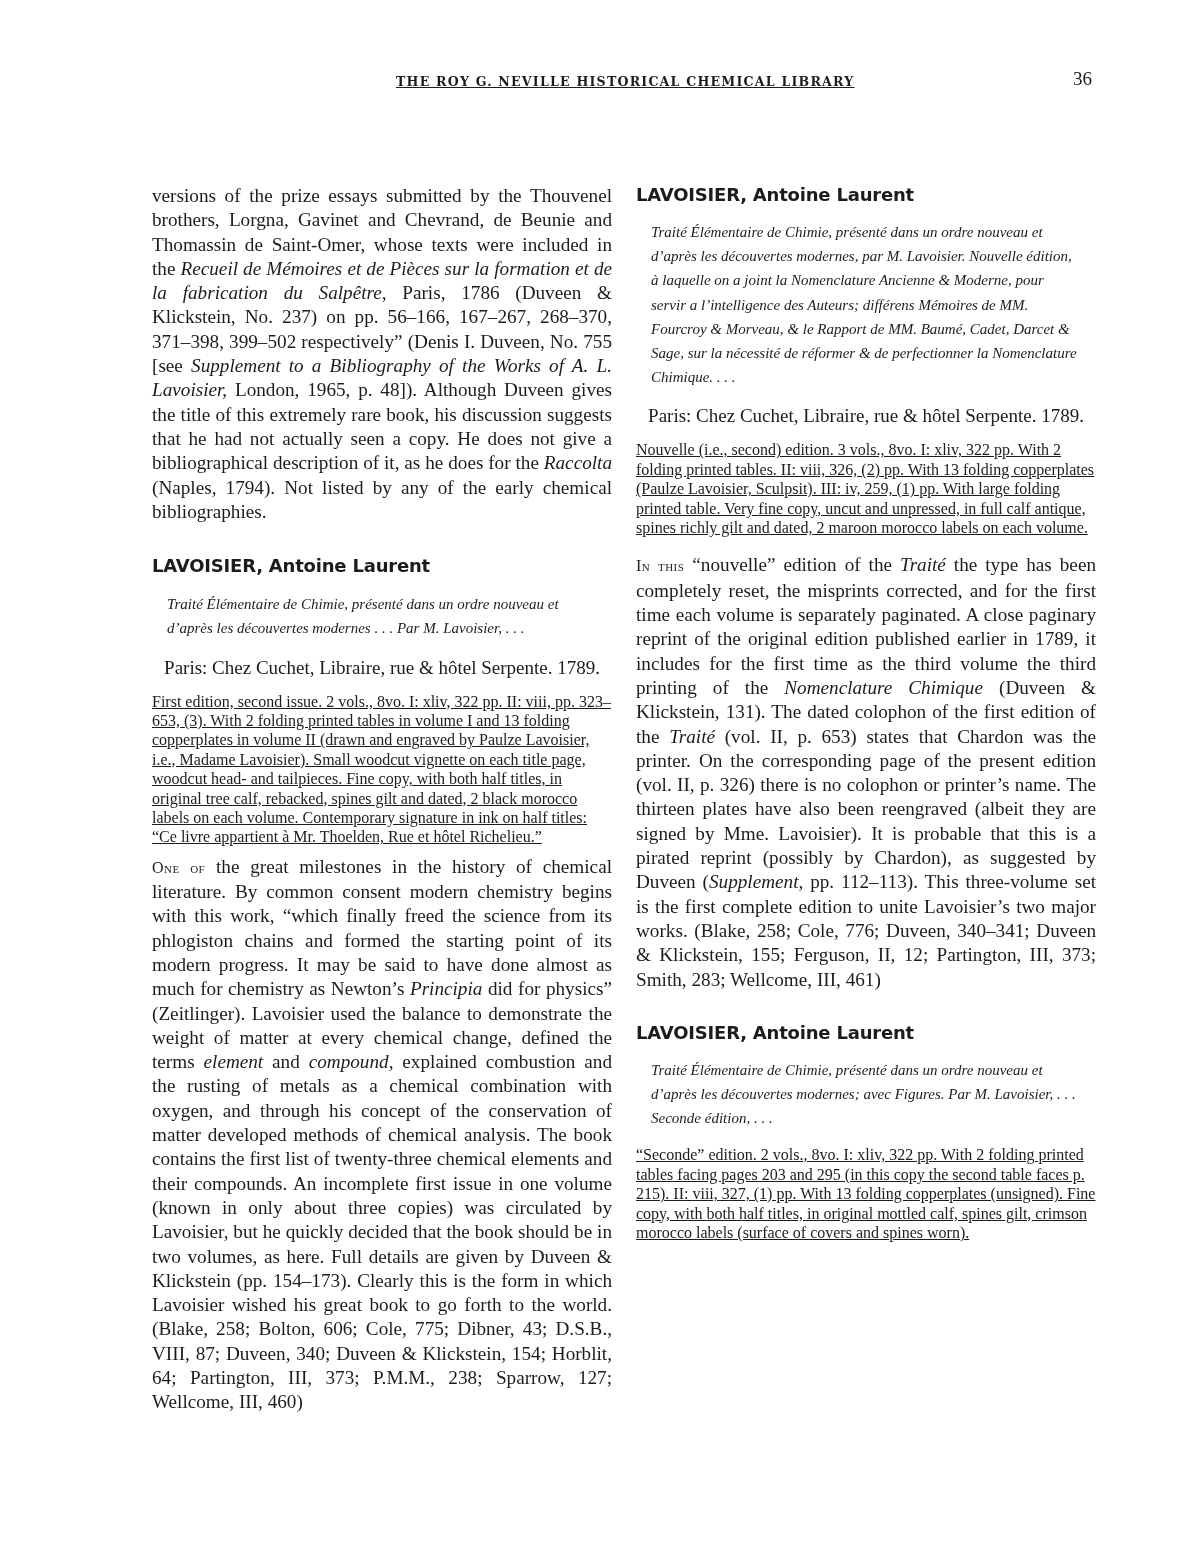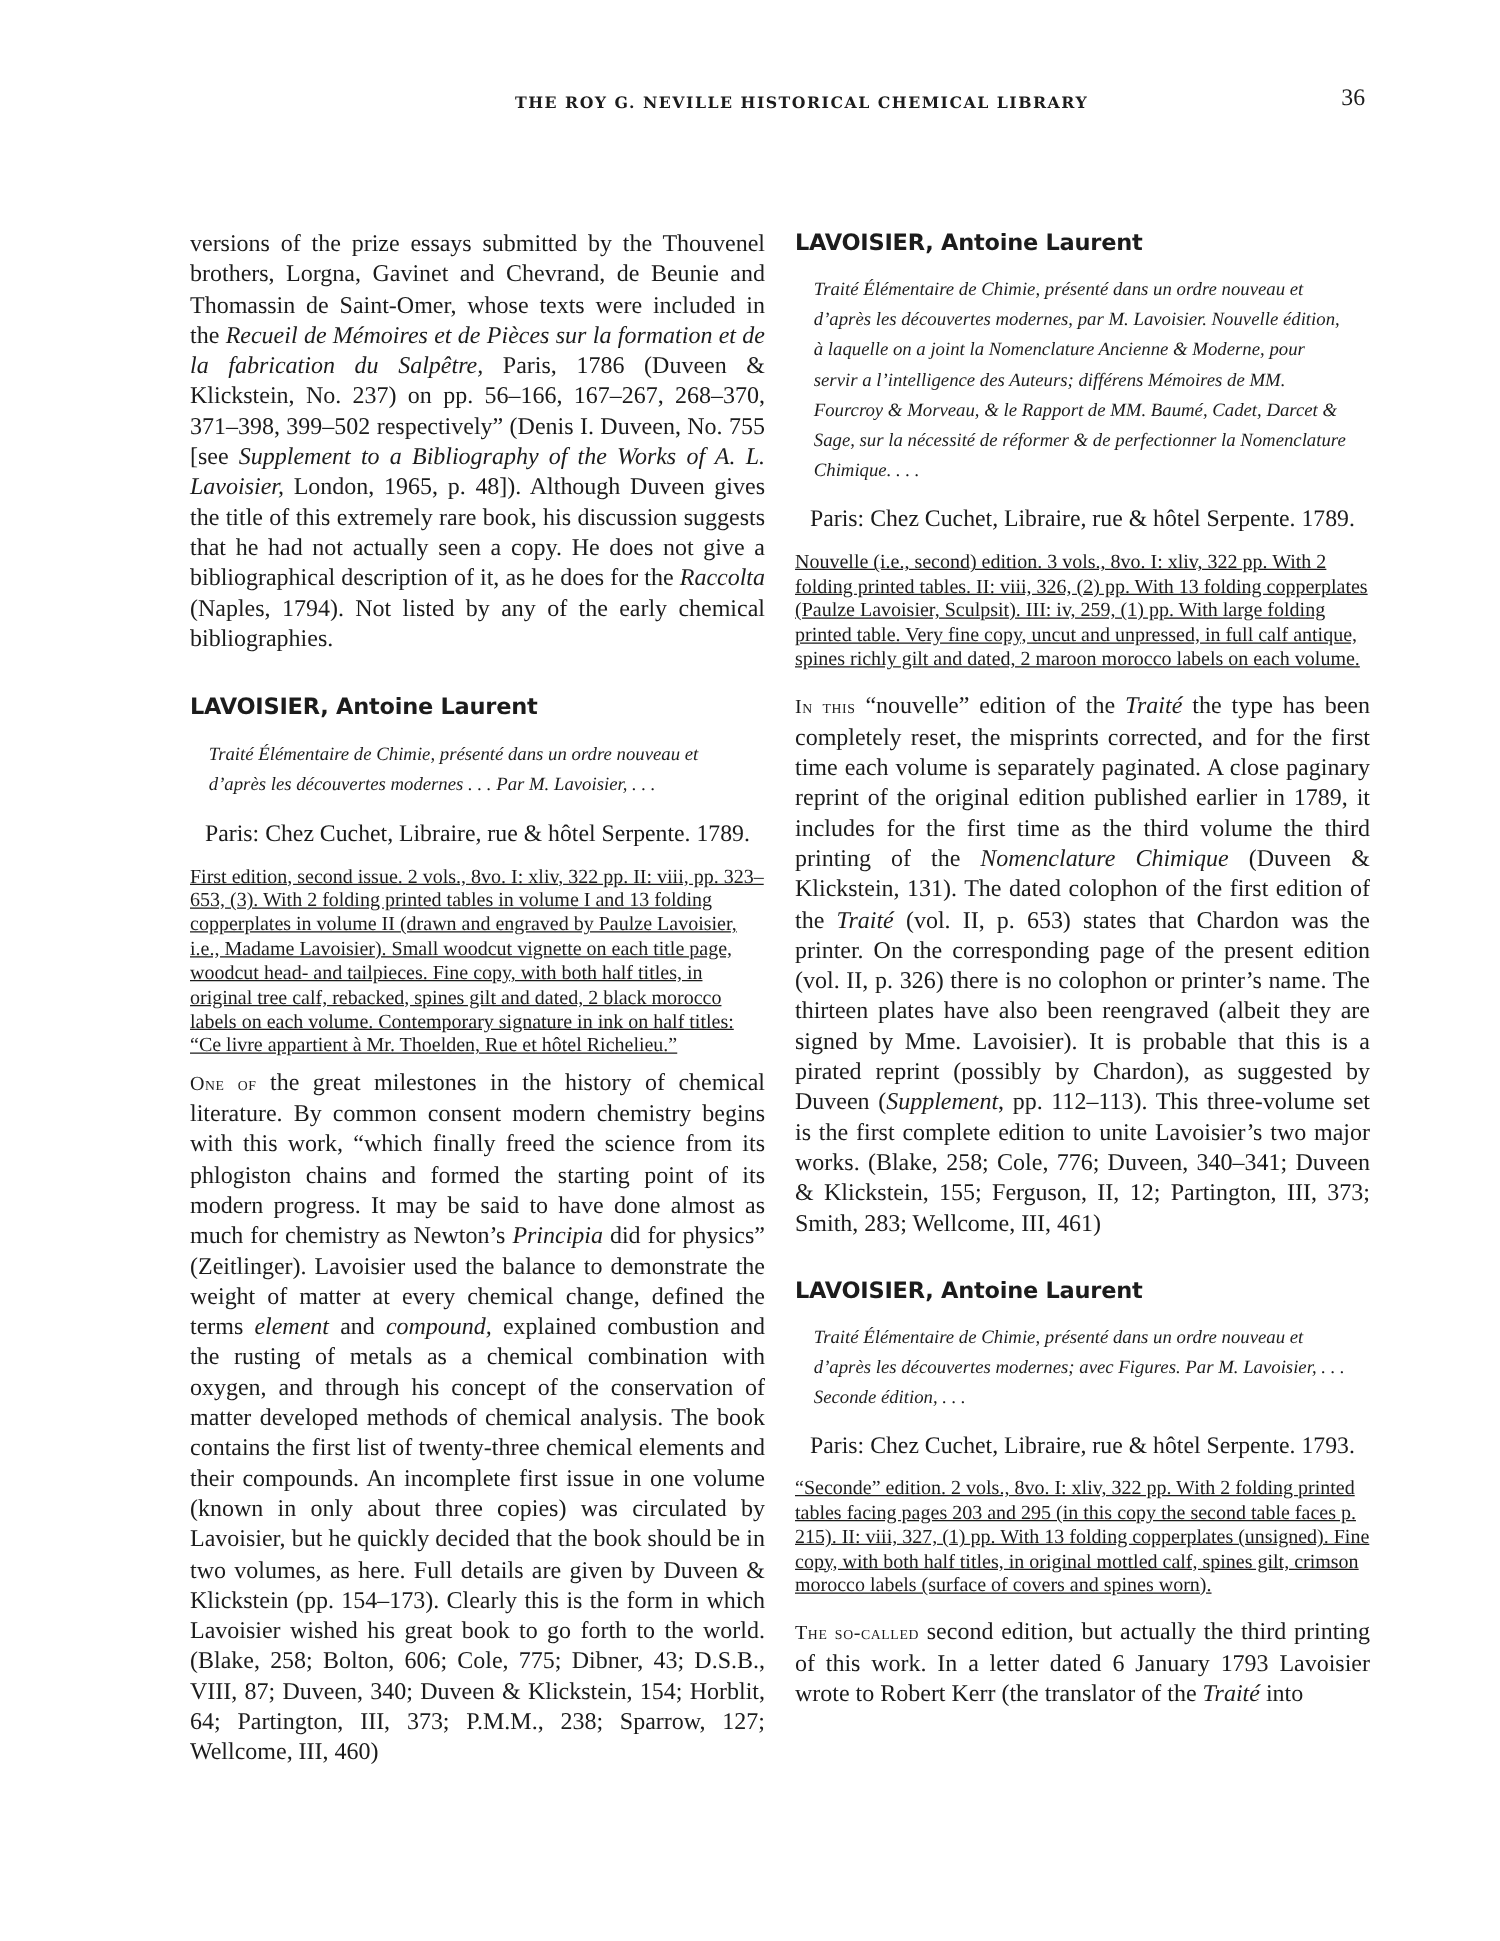--- a/index.html
+++ b/index.html
@@ -2,22 +2,22 @@
 <html><head>
 <meta charset="utf-8">
 <style>
   html, body { margin: 0; padding: 0; background: #ffffff; }
   body { width: 1200px; height: 1553px; position: relative; overflow: hidden; color: #1c1c1c; }
   .running-head {
     position: absolute; top: 68px; left: 396px; width: 700px; height: 28px;
     font-family: "DejaVu Serif", "Liberation Serif", serif;
   }
   .running-title {
-    position: absolute; left: 16px; top: 6px; font-size: 12.6px; font-weight: bold;
-    letter-spacing: 1.2px; text-transform: uppercase;
+    position: absolute; left: 0; top: 6px; font-size: 12.6px; font-weight: bold;
+    letter-spacing: 1.2px; text-transform: uppercase; text-decoration: underline;
   }
   .page-num { position: absolute; right: 4px; top: 0; font-size: 19px; font-family: "Liberation Serif", serif; }
 
   .col { position: absolute; top: 184px; font-family: "Liberation Serif", serif; }
   .col-left { left: 152px; width: 460px; }
   .col-right { left: 636px; width: 460px; }
 
   .body-p {
     font-size: 19.2px; line-height: 24.3px; text-align: justify; margin: 0;
     hyphens: manual;
@@ -61,19 +61,15 @@
     <p class="imprint">Paris: Chez Cuchet, Libraire, rue &amp; hôtel Serpente. 1789.</p>
     <p class="collation" style="margin-top:12px;">Nouvelle (i.e., second) edition. 3 vols., 8vo. I: xliv, 322 pp. With 2 folding printed tables. II: viii, 326, (2) pp. With 13 folding copperplates (Paulze Lavoisier, Sculpsit). III: iv, 259, (1) pp. With large folding printed table. Very fine copy, uncut and unpressed, in full calf antique, spines richly gilt and dated, 2 maroon morocco labels on each volume.</p>
     <p class="body-p" style="margin-top:16px;">
       <span class="sc">In this</span><span><span> “nouvelle” edition of the </span><i>Traité</i><span> the type has been completely reset, the misprints corrected, and for the first time each volume is separately paginated. A close paginary reprint of the original edition published earlier in 1789, it includes for the first time as the third volume the third printing of the </span><i>Nomenclature Chimique</i><span> (Duveen &amp; Klickstein, 131). The dated colophon of the first edition of the </span><i>Traité</i><span> (vol. II, p. 653) states that Chardon was the printer. On the corresponding page of the present edition (vol. II, p. 326) there is no colophon or printer’s name. The thirteen plates have also been reengraved (albeit they are signed by Mme. Lavoisier). It is probable that this is a pirated reprint (possibly by Chardon), as suggested by Duveen (</span><i>Supplement</i><span>, pp. 112–113). This three-volume set is the first complete edition to unite Lavoisier’s two major works. (Blake, 258; Cole, 776; Duveen, 340–341; Duveen &amp; Klickstein, 155; Ferguson, II, 12; Partington, III, 373; Smith, 283; Wellcome, III, 461)</span></span>
     </p>
   </div>
 
   <div style="margin-top:28px;">
     <h2 class="heading">LAVOISIER, Antoine Laurent</h2>
     <p class="title-italic" style="margin-top:12px;">Traité Élémentaire de Chimie, présenté dans un ordre nouveau et d’après les découvertes modernes; avec Figures. Par M. Lavoisier, . . . Seconde édition, . . .</p>
-    <p class="imprint">Paris: Chez Cuchet, Libraire, rue &amp; hôtel Serpente. 1793.</p>
     <p class="collation" style="margin-top:12px;">“Seconde” edition. 2 vols., 8vo. I: xliv, 322 pp. With 2 folding printed tables facing pages 203 and 295 (in this copy the second table faces p. 215). II: viii, 327, (1) pp. With 13 folding copperplates (unsigned). Fine copy, with both half titles, in original mottled calf, spines gilt, crimson morocco labels (surface of covers and spines worn).</p>
-    <p class="body-p" style="margin-top:16px;">
-      <span class="sc">The so-called</span><span><span> second edition, but actually the third printing of this work. In a letter dated 6 January 1793 Lavoisier wrote to Robert Kerr (the translator of the </span><i>Traité</i><span> into</span></span>
-    </p>
   </div>
 </div>
 
 </body></html>

